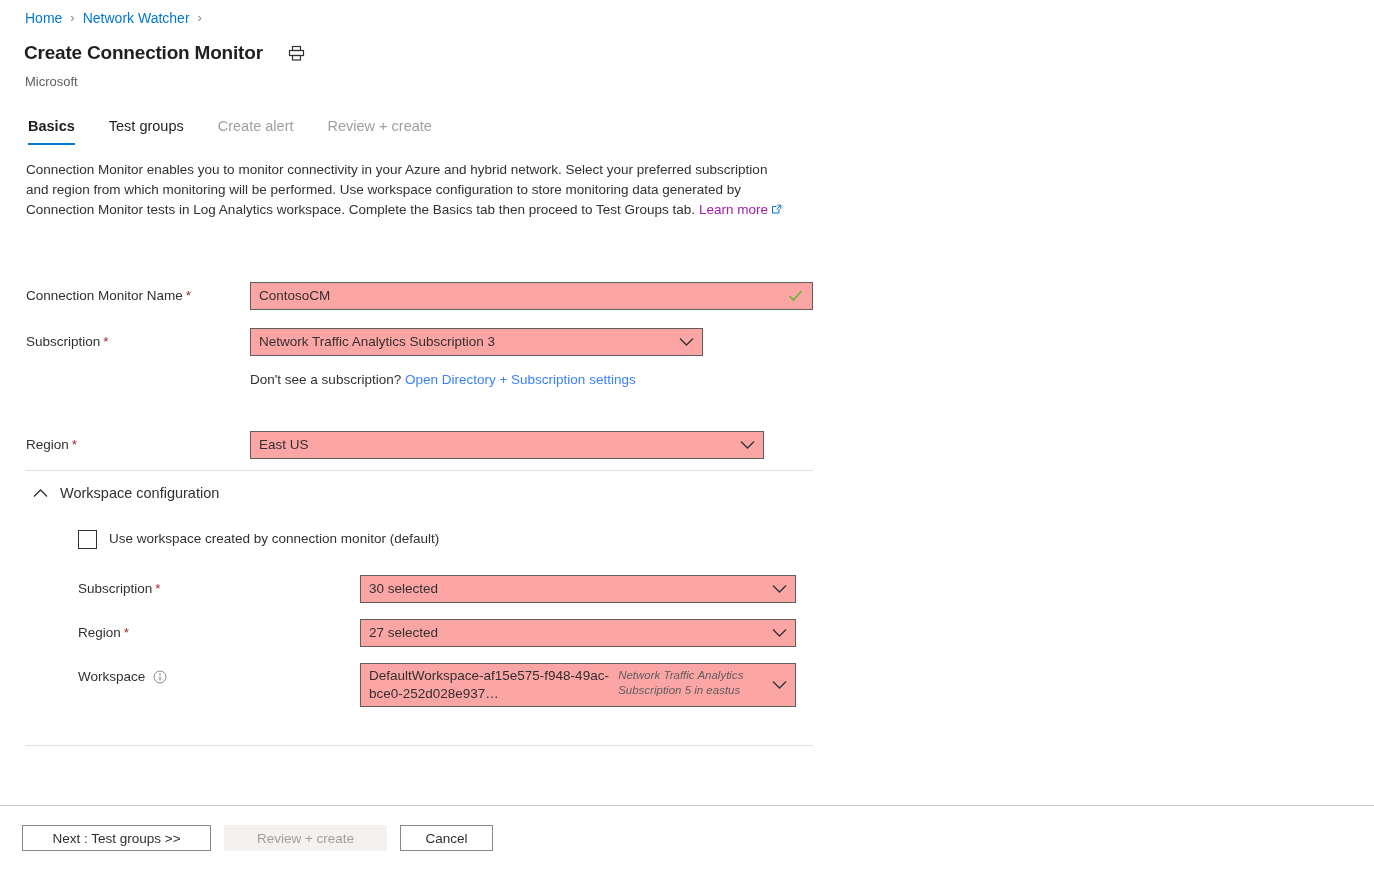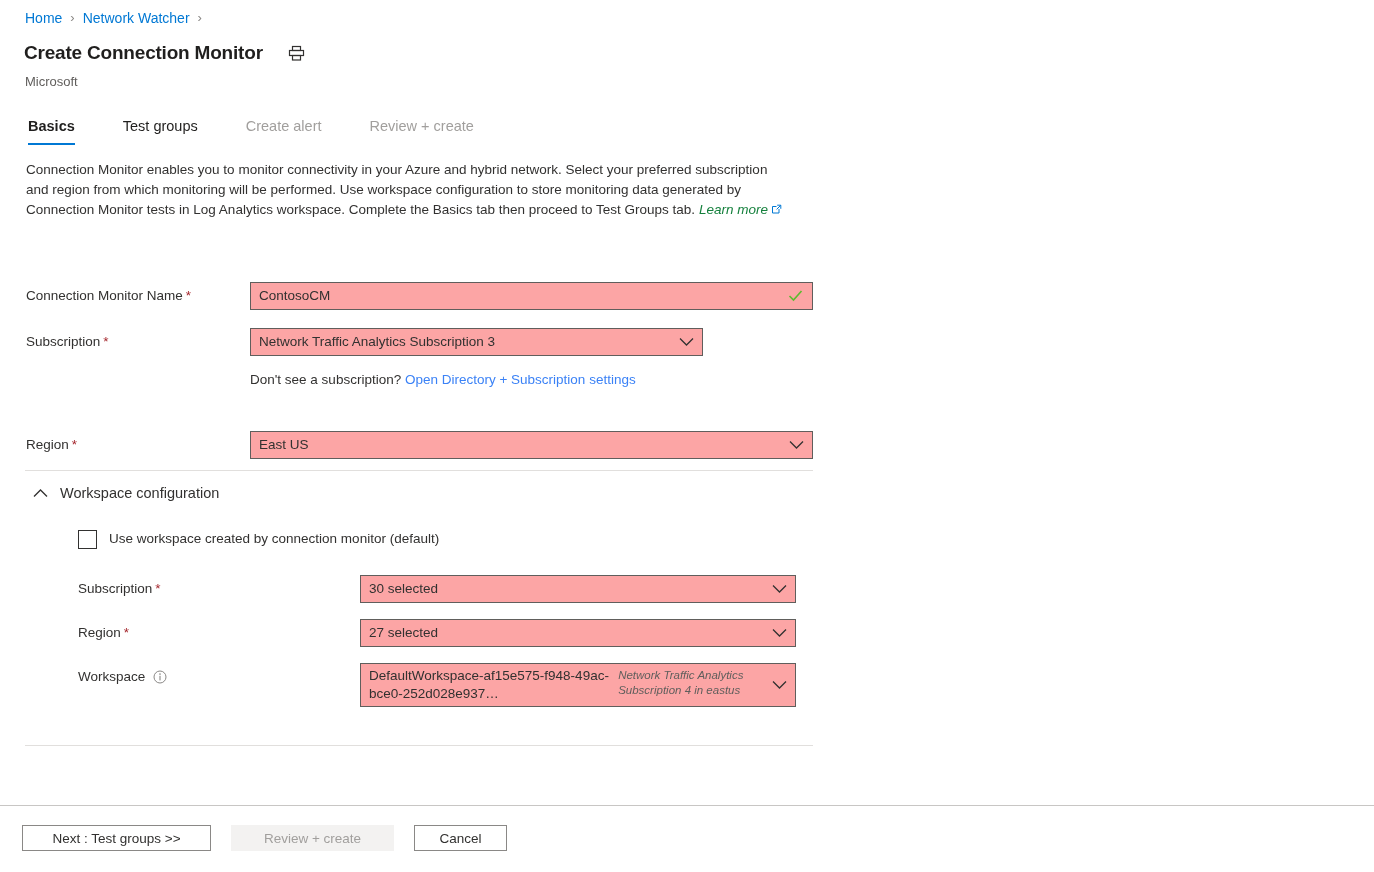--- a/index.html
+++ b/index.html
@@ -40,41 +40,41 @@
     cursor: pointer;
   }
   .subtitle {
     position: absolute; left: 25px; top: 74px;
     font-size: 13px; color: #605e5c; line-height: 16px;
   }
 
   
   .tabs {
     position: absolute; left: 28px; top: 112px;
-    display: flex; align-items: flex-end; gap: 16px;
+    display: flex; align-items: flex-end; gap: 2px;
   }
   .tab {
     font-size: 14.5px; padding: 4px 14px 9px 0px;
     margin-right: 18px; color: #201f1e; cursor: pointer;
     position: relative; line-height: 20px;
   }
   .tab.selected { font-weight: 600; }
   .tab.selected::after {
     content: ""; position: absolute; left: 0px; right: 14px; bottom: 0;
     height: 2.5px; background: #0078d4;
   }
   .tab.disabled { color: #a19f9d; cursor: default; }
 
   
   .desc {
     position: absolute; left: 26px; top: 160px;
     width: 760px;
     font-size: 13.5px; line-height: 20px; color: #323130;
   }
-  .desc a { color: #15803d; text-decoration: none; cursor: pointer; font-style: italic; }
+  .desc a { color: #a21caf; text-decoration: none; cursor: pointer; }
   .ext-icon { display: inline-block; vertical-align: -1px; margin-left: 3px; }
   .frow {
     position: absolute; display: flex; align-items: flex-start;
   }
   .flabel {
     font-size: 13.5px; color: #323130; line-height: 20px;
     padding-top: 4px; white-space: nowrap;
   }
   .req { color: #a4262c; margin-left: 3px; font-size: 13.5px; }
 
@@ -143,21 +143,21 @@
   }
   .footer {
     position: absolute; left: 22px; top: 825px;
     display: flex; align-items: center; gap: 0px;
   }
   .btn {
     height: 26px; border: 1px solid #8a8886; background: #fff;
     font-family: "Liberation Sans", sans-serif;
     font-size: 13.5px; color: #323130;
     display: flex; align-items: center; justify-content: center;
-    cursor: pointer; padding: 0 14px; margin-right: 20px;
+    cursor: pointer; padding: 0 14px; margin-right: 13px;
     white-space: nowrap;
   }
   .btn.primary-ghost { min-width: 189px; }
   .btn.disabled {
     background: #f3f2f1; border-color: #f3f2f1; color: #a19f9d;
     cursor: default; min-width: 163px;
   }
   .btn.cancel { min-width: 93px; }
 </style>
 </head>
@@ -228,21 +228,21 @@
   </div>
 
   <div class="hint" style="left:250px; top:370px;">
     <span>Don't see a subscription? </span><a>Open Directory + Subscription settings</a>
   </div>
 
   <div class="frow" style="left:26px; top:431px;">
     <div class="flabel" style="width:224px;">
       <span>Region</span><span class="req">*</span>
     </div>
-    <div class="field" style="width:563px;text-align:center;">
+    <div class="field" style="width:514px;text-align:center;">
       <span class="val">East US</span>
       <span class="chev">
         <svg width="15" height="9" viewBox="0 0 15 9">
             <path d="M1 1 L7.5 7.5 L14 1" fill="none" stroke="#323130" stroke-width="1.3"></path>
           </svg>
       </span>
     </div>
   </div>
 
   <div class="divider" style="top:470px;"></div>
@@ -294,21 +294,21 @@
       <span>Workspace</span><span class="info-icon">
           <svg width="14" height="14" viewBox="0 0 14 14">
             <circle cx="7" cy="7" r="6" fill="none" stroke="#8a8886" stroke-width="1"></circle>
             <circle cx="7" cy="4" r="0.85" fill="#8a8886"></circle>
             <rect x="6.45" y="5.8" width="1.1" height="4.6" fill="#8a8886"></rect>
           </svg>
         </span>
     </div>
     <div class="field tall" style="width:436px;">
       <span class="val">DefaultWorkspace-af15e575-f948-49ac-bce0-252d028e937…</span>
-      <span class="sub">Network Traffic Analytics Subscription 4 in eastus</span>
+      <span class="sub">Network Traffic Analytics Subscription 5 in eastus</span>
       <span class="chev">
         <svg width="15" height="9" viewBox="0 0 15 9">
             <path d="M1 1 L7.5 7.5 L14 1" fill="none" stroke="#323130" stroke-width="1.3"></path>
           </svg>
       </span>
     </div>
   </div>
 
   <div class="divider" style="top:745px;"></div>
 

